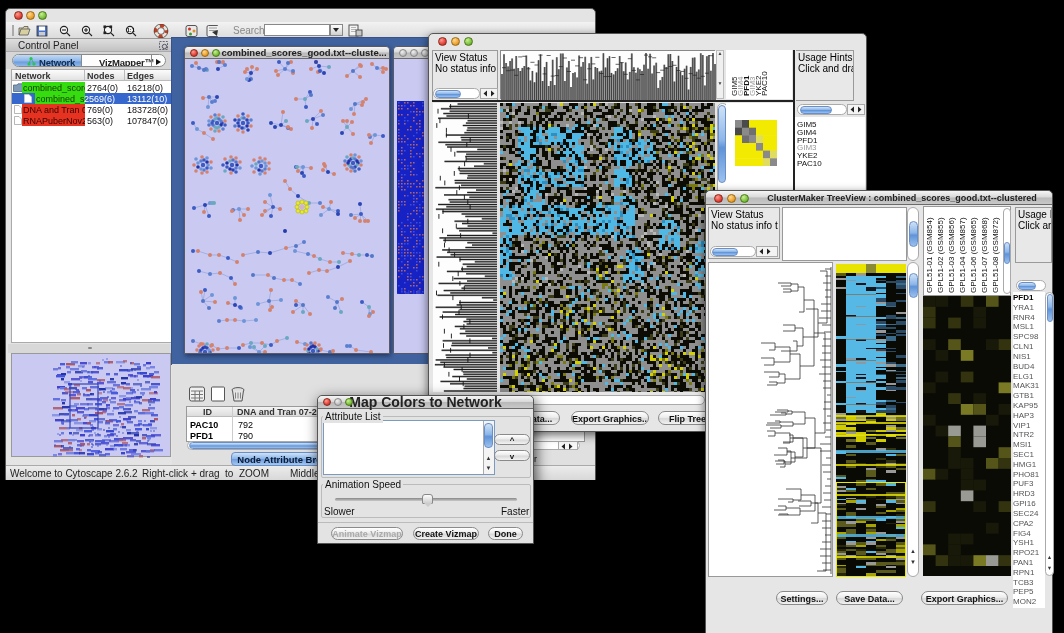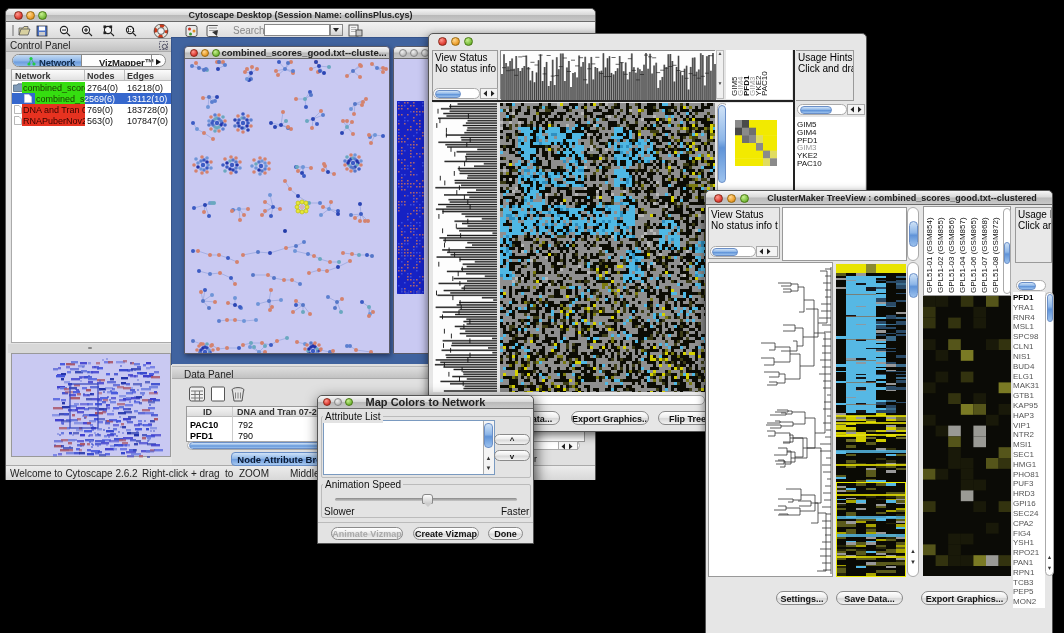--- a/index.html
+++ b/index.html
@@ -18,21 +18,20 @@
 .aqbtn{position:absolute;background:linear-gradient(#fff,#ececec 45%,#d8d8d8 55%,#f2f2f2);border:1px solid #8a8a8a;border-radius:999px;text-align:center;color:#111;font-weight:bold;white-space:nowrap;overflow:hidden}
 .t10{font-size:10px;line-height:12px}
 .t9{font-size:9px;line-height:10px}
 .t8{font-size:8px;line-height:9px}
 .vlab{position:absolute;transform:rotate(-90deg);transform-origin:0 100%;white-space:nowrap;font-size:8px;line-height:9px;height:9px;color:#111}
 svg{display:block}
 </style></head><body>
 <div id="stage">
 
 <div class="win" style="left:5px;top:8px;width:591px;height:472px;background:#e4e4e4">
- <div class="tbar" style="height:13px;font-size:9px;line-height:13px">Cytoscape Desktop (Session Name: collinsPlus.cys)</div>
  <div class="lt ltr" style="left:8px;top:2px"></div>
  <div class="lt lto" style="left:20px;top:2px"></div>
  <div class="lt ltg" style="left:32px;top:2px"></div>
 
  <div class="abs" style="left:0;top:13px;width:589px;height:17px;background:linear-gradient(#f2f2f2,#dcdcdc);border-bottom:1px solid #9a9a9a">
   <div class="abs" style="left:6px;top:3px;width:2px;height:11px;border-left:1px solid #aaa;border-right:1px solid #aaa"></div>
   <svg class="abs" style="left:12px;top:2px" width="200" height="14" xmlns="http://www.w3.org/2000/svg">
    <path d="M1 11 L3 5 h9 l-2 6 z M1 11 V4 h4 l1-1.5 h4 V5" fill="#d8d0a0" stroke="#555" stroke-width="0.8"></path>
    <rect x="19" y="2" width="10" height="10" fill="#4a72c8" stroke="#333" stroke-width="0.8"></rect>
           <rect x="21" y="2.5" width="6" height="4" fill="#fff"></rect>
@@ -70,21 +69,21 @@
   <div class="abs" style="left:324px;top:2px;width:13px;height:12px;background:linear-gradient(#fdfdfd,#d0d0d0);border:1px solid #888"></div>
   <div class="abs" style="left:327px;top:6px;width:0;height:0;border-left:3.5px solid transparent;border-right:3.5px solid transparent;border-top:4.5px solid #222"></div>
   <svg class="abs" style="left:342px;top:2px" width="16" height="13" xmlns="http://www.w3.org/2000/svg">
           <rect x="1" y="1" width="9" height="11" fill="#f4f4f4" stroke="#444" stroke-width="0.9"></rect>
           <path d="M3 3.5h5M3 5.5h5M3 7.5h5" stroke="#999" stroke-width="0.7"></path>
           <rect x="8" y="6" width="6" height="6" fill="#c8c8c8" stroke="#444" stroke-width="0.9"></rect>
         </svg>
  </div>
 
  <div class="abs" style="left:0;top:30px;width:166px;height:13px;background:linear-gradient(#dedede,#c2c2c2);border-bottom:1px solid #aaa">
-  <div class="abs t10" style="left:4px;top:1px;color:#222">Control Panel</div>
+  <div class="abs t10" style="left:12px;top:1px;color:#222">Control Panel</div>
   <svg class="abs" style="left:153px;top:2px" width="10" height="10" xmlns="http://www.w3.org/2000/svg">
           <rect x="0.5" y="0.5" width="8" height="8" fill="none" stroke="#667" stroke-width="1" stroke-dasharray="2 1.2"></rect>
           <circle cx="5.5" cy="5.5" r="2.2" fill="none" stroke="#556" stroke-width="1"></circle>
         </svg>
  </div>
 
  <div class="abs" style="left:0;top:43px;width:166px;height:17px;background:#d6d6d6">
   <div class="abs" style="left:6px;top:2px;width:154px;height:13px;background:#fdfdfd;border:1px solid #8a8a8a;border-radius:7px;overflow:hidden">
    <div class="abs" style="left:0;top:0;width:69px;height:13px;background:linear-gradient(#c3daf3,#8cb5e8 48%,#6b9cdd 52%,#9ec4ef);border-right:1px solid #8a8a8a"></div>
    <svg class="abs" style="left:13px;top:1px" width="11" height="11" xmlns="http://www.w3.org/2000/svg">
@@ -1212,23 +1211,20 @@
               <rect x="19" y="192" width="1.5" height="4" fill="#3a4ad0" opacity="0.6"></rect>
               <rect x="11" y="189" width="1.5" height="4" fill="#3a4ad0" opacity="0.6"></rect>
               <rect x="8" y="191" width="1.5" height="4" fill="#3a4ad0" opacity="0.6"></rect>
               <rect x="4" y="187" width="1.5" height="4" fill="#3a4ad0" opacity="0.6"></rect>
             </svg>
           </div>
   </div>
  </div>
 
  <div class="abs" style="left:166px;top:355px;width:423px;height:101px;background:#e0e0e0">
-  <div class="abs" style="left:0;top:2px;width:423px;height:13px;background:linear-gradient(#dedede,#c2c2c2);border-bottom:1px solid #aaa;border-top:1px solid #bbb">
-   <div class="abs t10" style="left:12px;top:2px;color:#222">Data Panel</div>
-  </div>
   <svg class="abs" style="left:17px;top:22px" width="70" height="18" xmlns="http://www.w3.org/2000/svg">
    <rect x="0.5" y="1" width="15" height="14" rx="2" fill="#f0f0f0" stroke="#555" stroke-width="1"></rect>
    <path d="M2 5 h12 M2 8.5 h12 M2 12 h12 M6 5 v10 M10.5 5 v10" stroke="#777" stroke-width="1"></path>
    <rect x="22.5" y="1" width="13" height="14" rx="1" fill="#fff" stroke="#555" stroke-width="1"></rect>
    <ellipse cx="49" cy="4" rx="6" ry="2.4" fill="#ddd" stroke="#555" stroke-width="1"></ellipse>
    <path d="M43.5 4.5 L45 15 h8 L54.5 4.5" fill="#e4e4e4" stroke="#555" stroke-width="1"></path>
    <path d="M46.5 6.5 v6 M49 6.5 v6 M51.5 6.5 v6" stroke="#777" stroke-width="0.9"></path>
   </svg>
   <div class="abs" style="left:14px;top:42px;width:399px;height:36px;background:#fff;border:1px solid #999">
    <div class="abs" style="left:0;top:0;width:393px;height:10px;background:linear-gradient(#f4f4f4,#dcdcdc);border-bottom:1px solid #bbb"></div>
@@ -2065,21 +2061,21 @@
  <div class="sbar" style="left:339px;top:101px;width:9px;height:284px;border-radius:5px"></div>
  <div class="sth" style="left:340.5px;top:103px;width:6px;height:28px"></div>
  <div class="abs" style="left:339px;top:361px;width:9px;height:24px;font-size:5.5px;line-height:11px;text-align:center;color:#333">▲<br>▼</div>
 
  <div class="aqbtn t9" style="left:70px;top:400px;width:52px;height:14px;line-height:14px">Settings...</div>
  <div class="aqbtn t9" style="left:130px;top:400px;width:67px;height:14px;line-height:14px">Save Data...</div>
  <div class="aqbtn t9" style="left:215px;top:400px;width:87px;height:14px;line-height:14px">Export Graphics...</div>
 </div>
 
 <div class="win" style="left:317px;top:395px;width:217px;height:149px;background:#e3e3e3;box-shadow:2px 4px 14px rgba(0,0,0,.7)">
- <div class="tbar" style="height:13px;font-size:11px;line-height:13px">Map Colors to Network</div>
+ <div class="tbar" style="height:13px;font-size:14px;line-height:13px">Map Colors to Network</div>
  <div class="lt ltr" style="left:5px;top:2px;width:8px;height:8px"></div>
  <div class="lt ltx" style="left:16px;top:2px;width:8px;height:8px"></div>
  <div class="lt ltg" style="left:27px;top:2px;width:8px;height:8px"></div>
  <div class="abs t10" style="left:5px;top:15px;color:#111;background:#e3e3e3;padding:0 2px;z-index:3">Attribute List</div>
  <div class="abs" style="left:3px;top:20px;width:210px;height:62px;border:1px solid #bbb;border-radius:2px"></div>
  <div class="abs" style="left:5px;top:24px;width:172px;height:55px;background:#fff;border:1px solid #7a9ac0"></div>
  <div class="abs" style="left:165px;top:25px;width:11px;height:53px;background:#f4f4f4;border-left:1px solid #aaa"></div>
  <div class="sth" style="left:166px;top:27px;width:9px;height:25px;border-radius:4px"></div>
  <div class="abs" style="left:165px;top:57px;width:11px;height:21px;font-size:6px;line-height:10px;text-align:center;color:#333">▲<br>▼</div>
  <div class="aqbtn" style="left:176px;top:38px;width:36px;height:11px;font-size:8px;line-height:11px">^</div>

